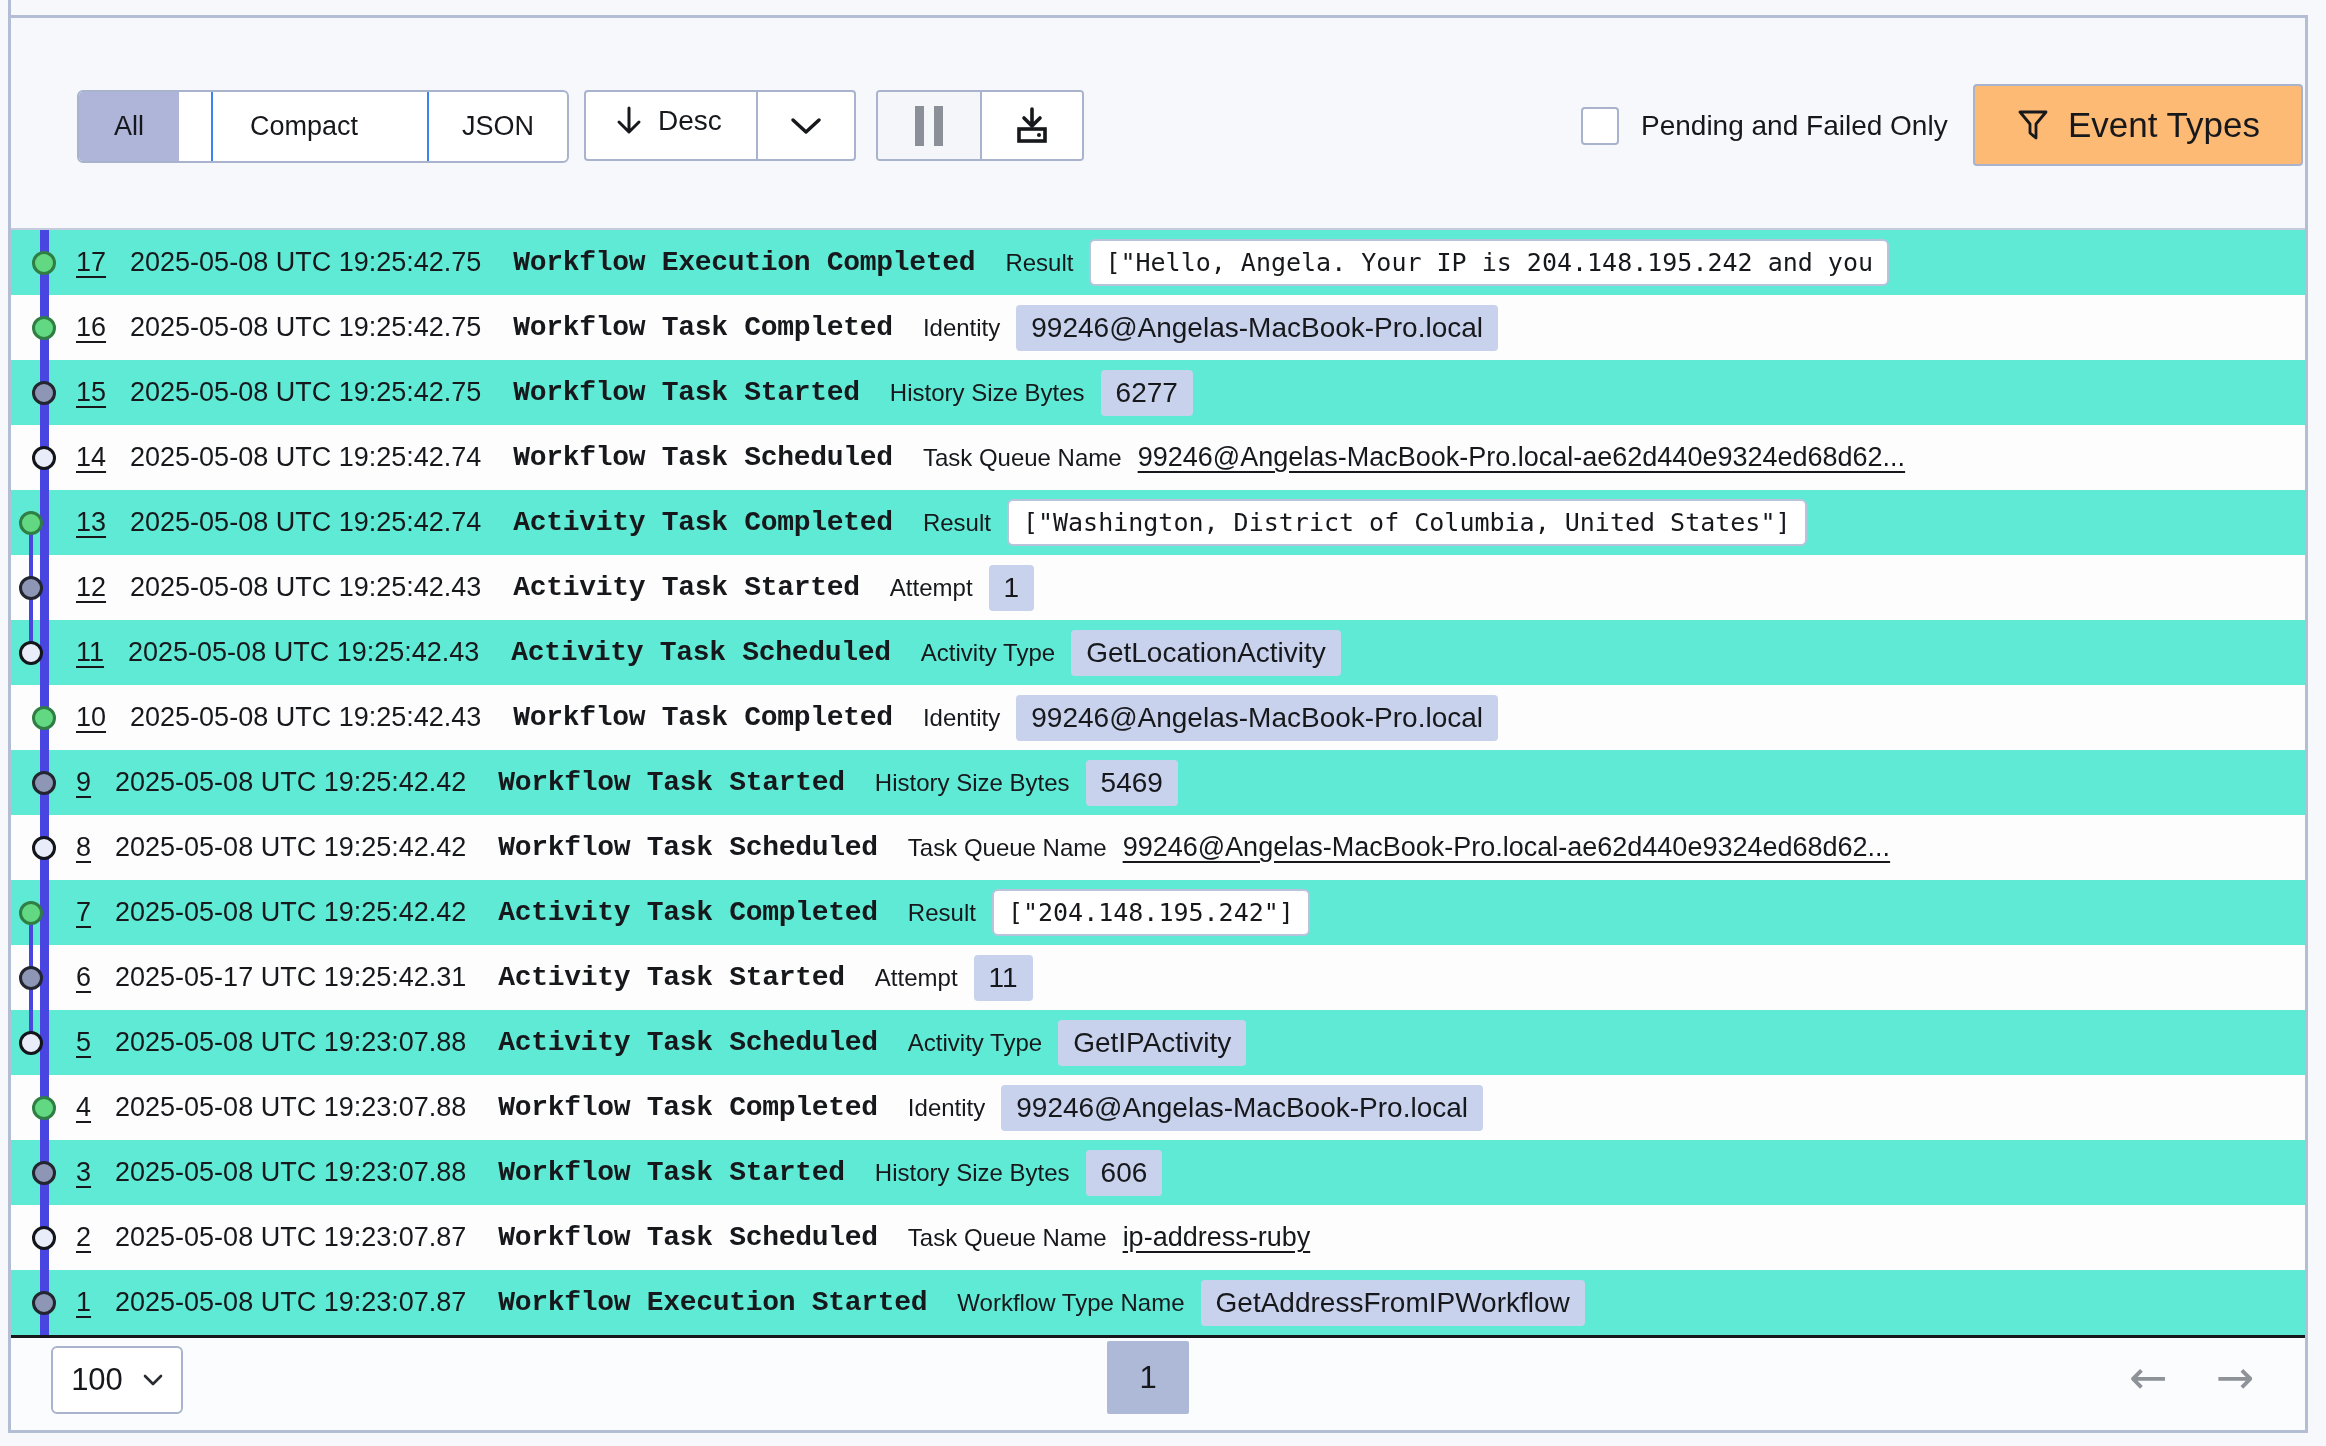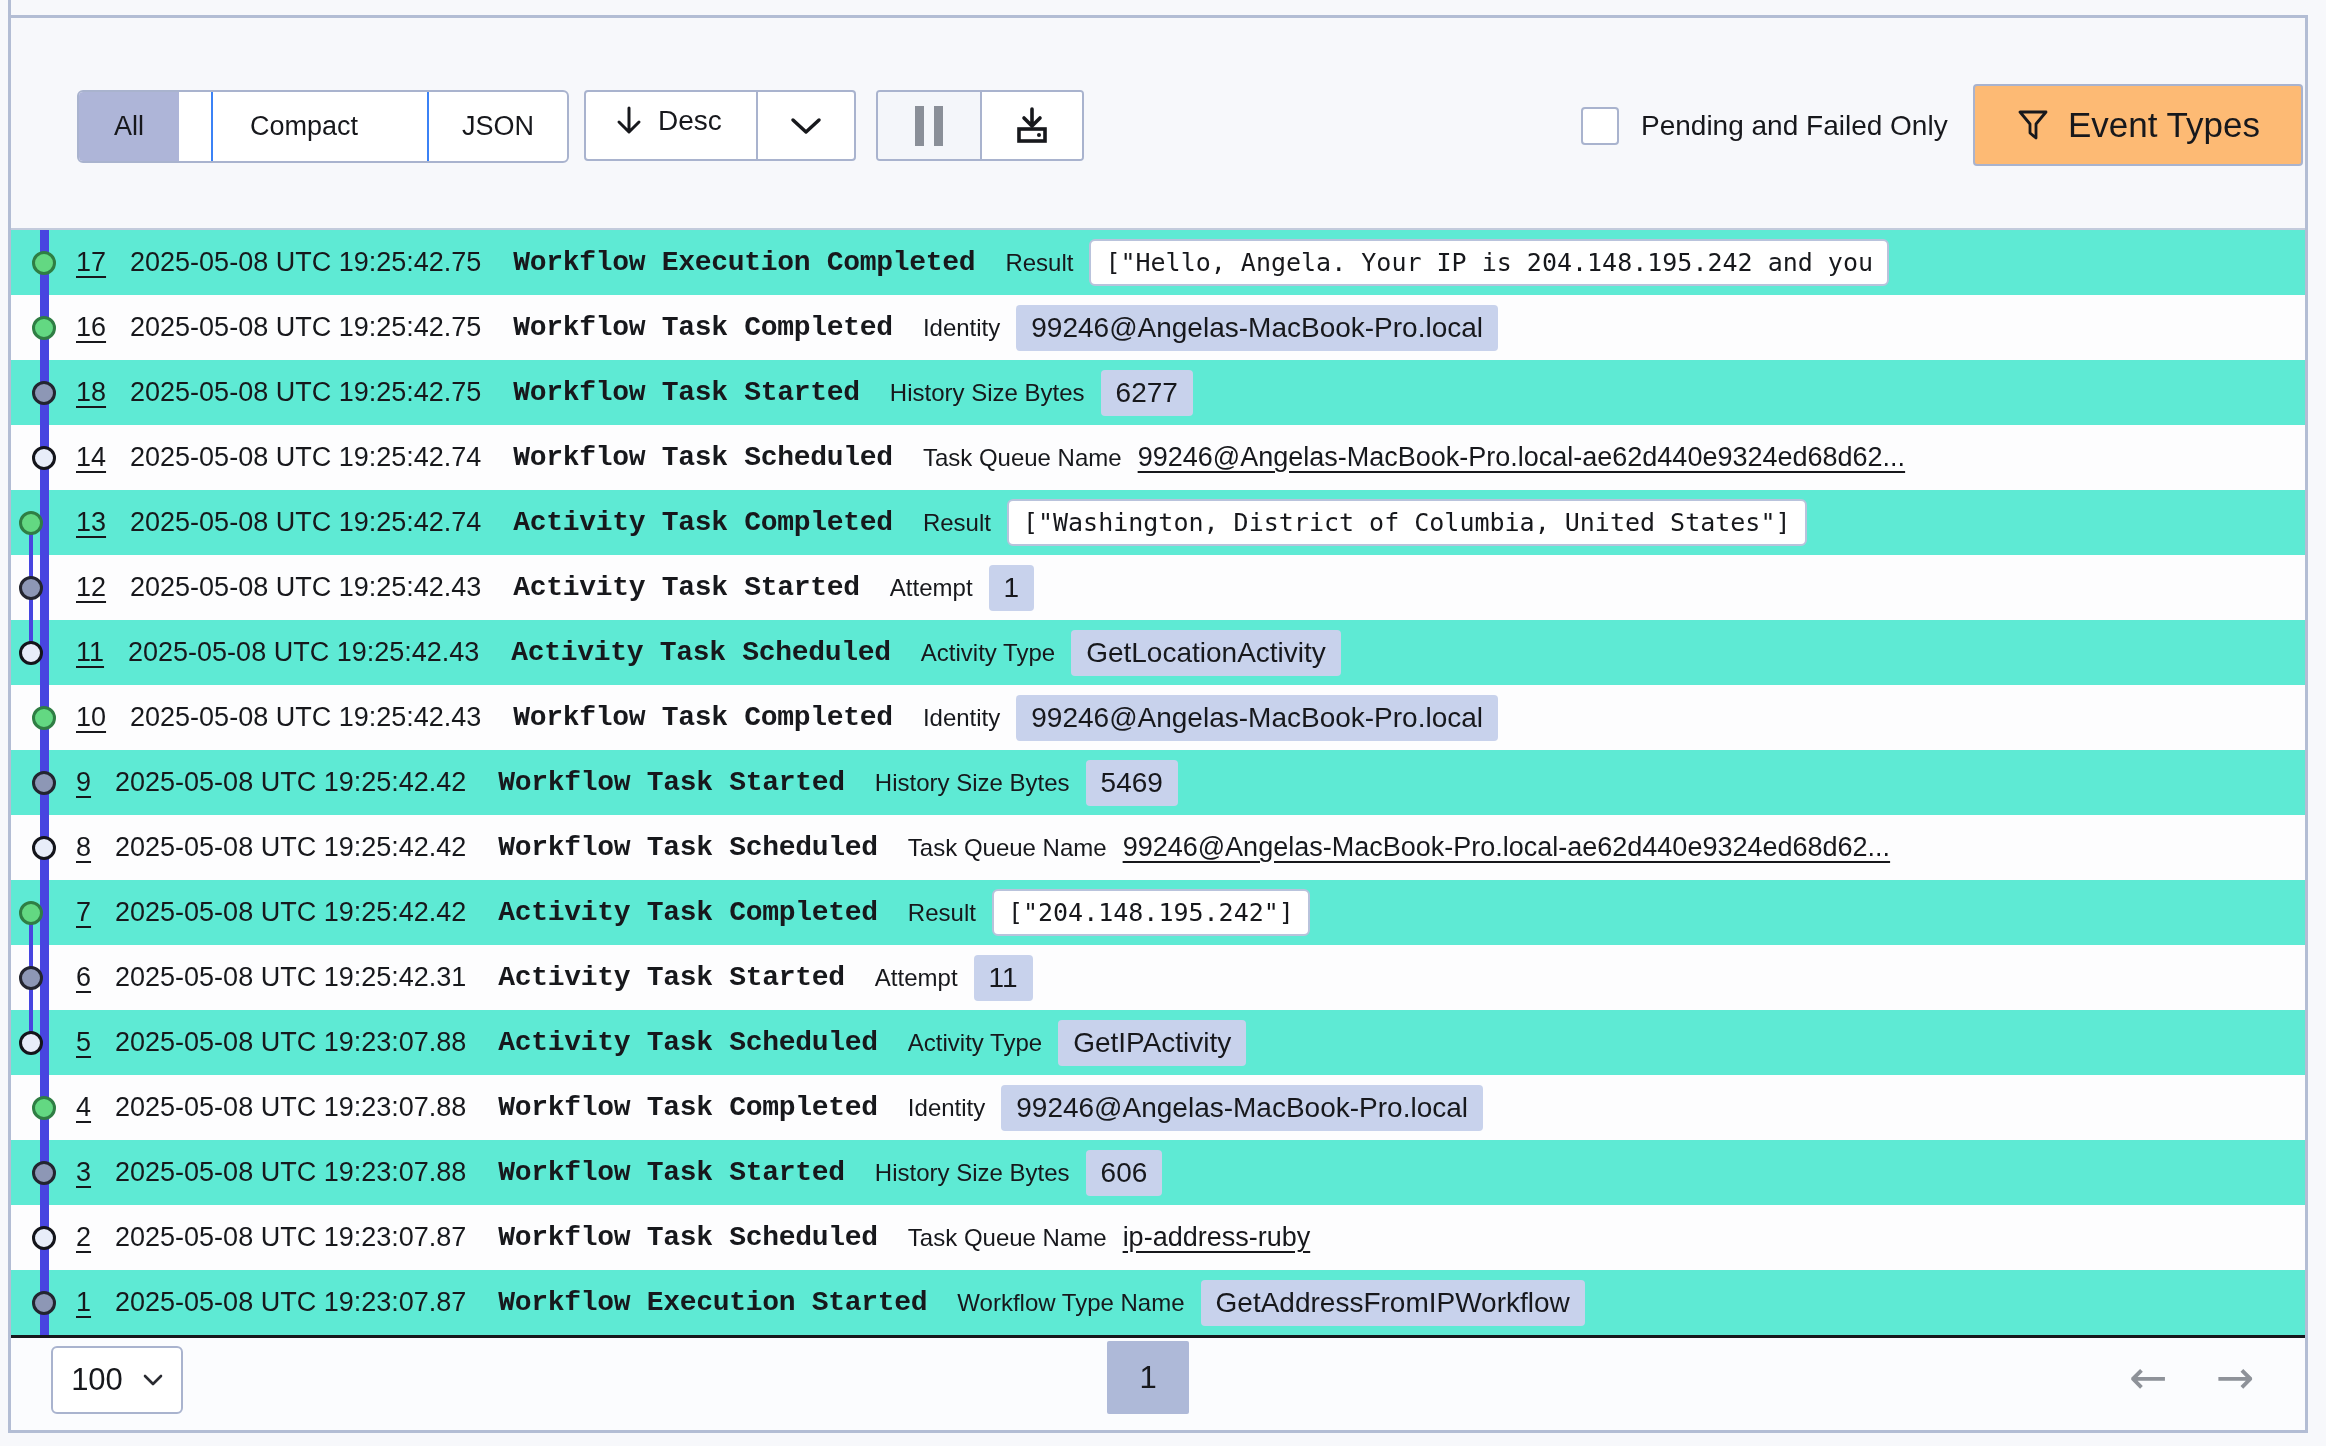--- a/index.html
+++ b/index.html
@@ -180,21 +180,21 @@
     <span class="name">Workflow Task Completed</span>
     <span class="attr">Identity</span>
     <span class="val val-pill">99246@Angelas-MacBook-Pro.local</span>
   </div>
       <div class="row shaded s-started">
     <div class="tl">
       <i class="mline"></i>
 
       <i class="dot"></i>
     </div>
-    <span class="num">18</span>
+    <span class="num">15</span>
     <span class="time">2025-05-08 UTC 19:25:42.75</span>
     <span class="name">Workflow Task Started</span>
     <span class="attr">History Size Bytes</span>
     <span class="val val-pill">6277</span>
   </div>
       <div class="row s-scheduled">
     <div class="tl">
       <i class="mline"></i>
 
       <i class="dot"></i>
@@ -294,21 +294,21 @@
     <span class="val val-code">["204.148.195.242"]</span>
   </div>
       <div class="row s-started b-mid">
     <div class="tl">
       <i class="mline"></i>
       <i class="bline"></i>
 
       <i class="dot"></i>
     </div>
     <span class="num">6</span>
-    <span class="time">2025-05-08 UTC 19:25:42.31</span>
+    <span class="time">2025-05-17 UTC 19:25:42.31</span>
     <span class="name">Activity Task Started</span>
     <span class="attr">Attempt</span>
     <span class="val val-pill">11</span>
   </div>
       <div class="row shaded s-scheduled b-end">
     <div class="tl">
       <i class="mline"></i>
       <i class="bline"></i>
 
       <i class="dot"></i>

